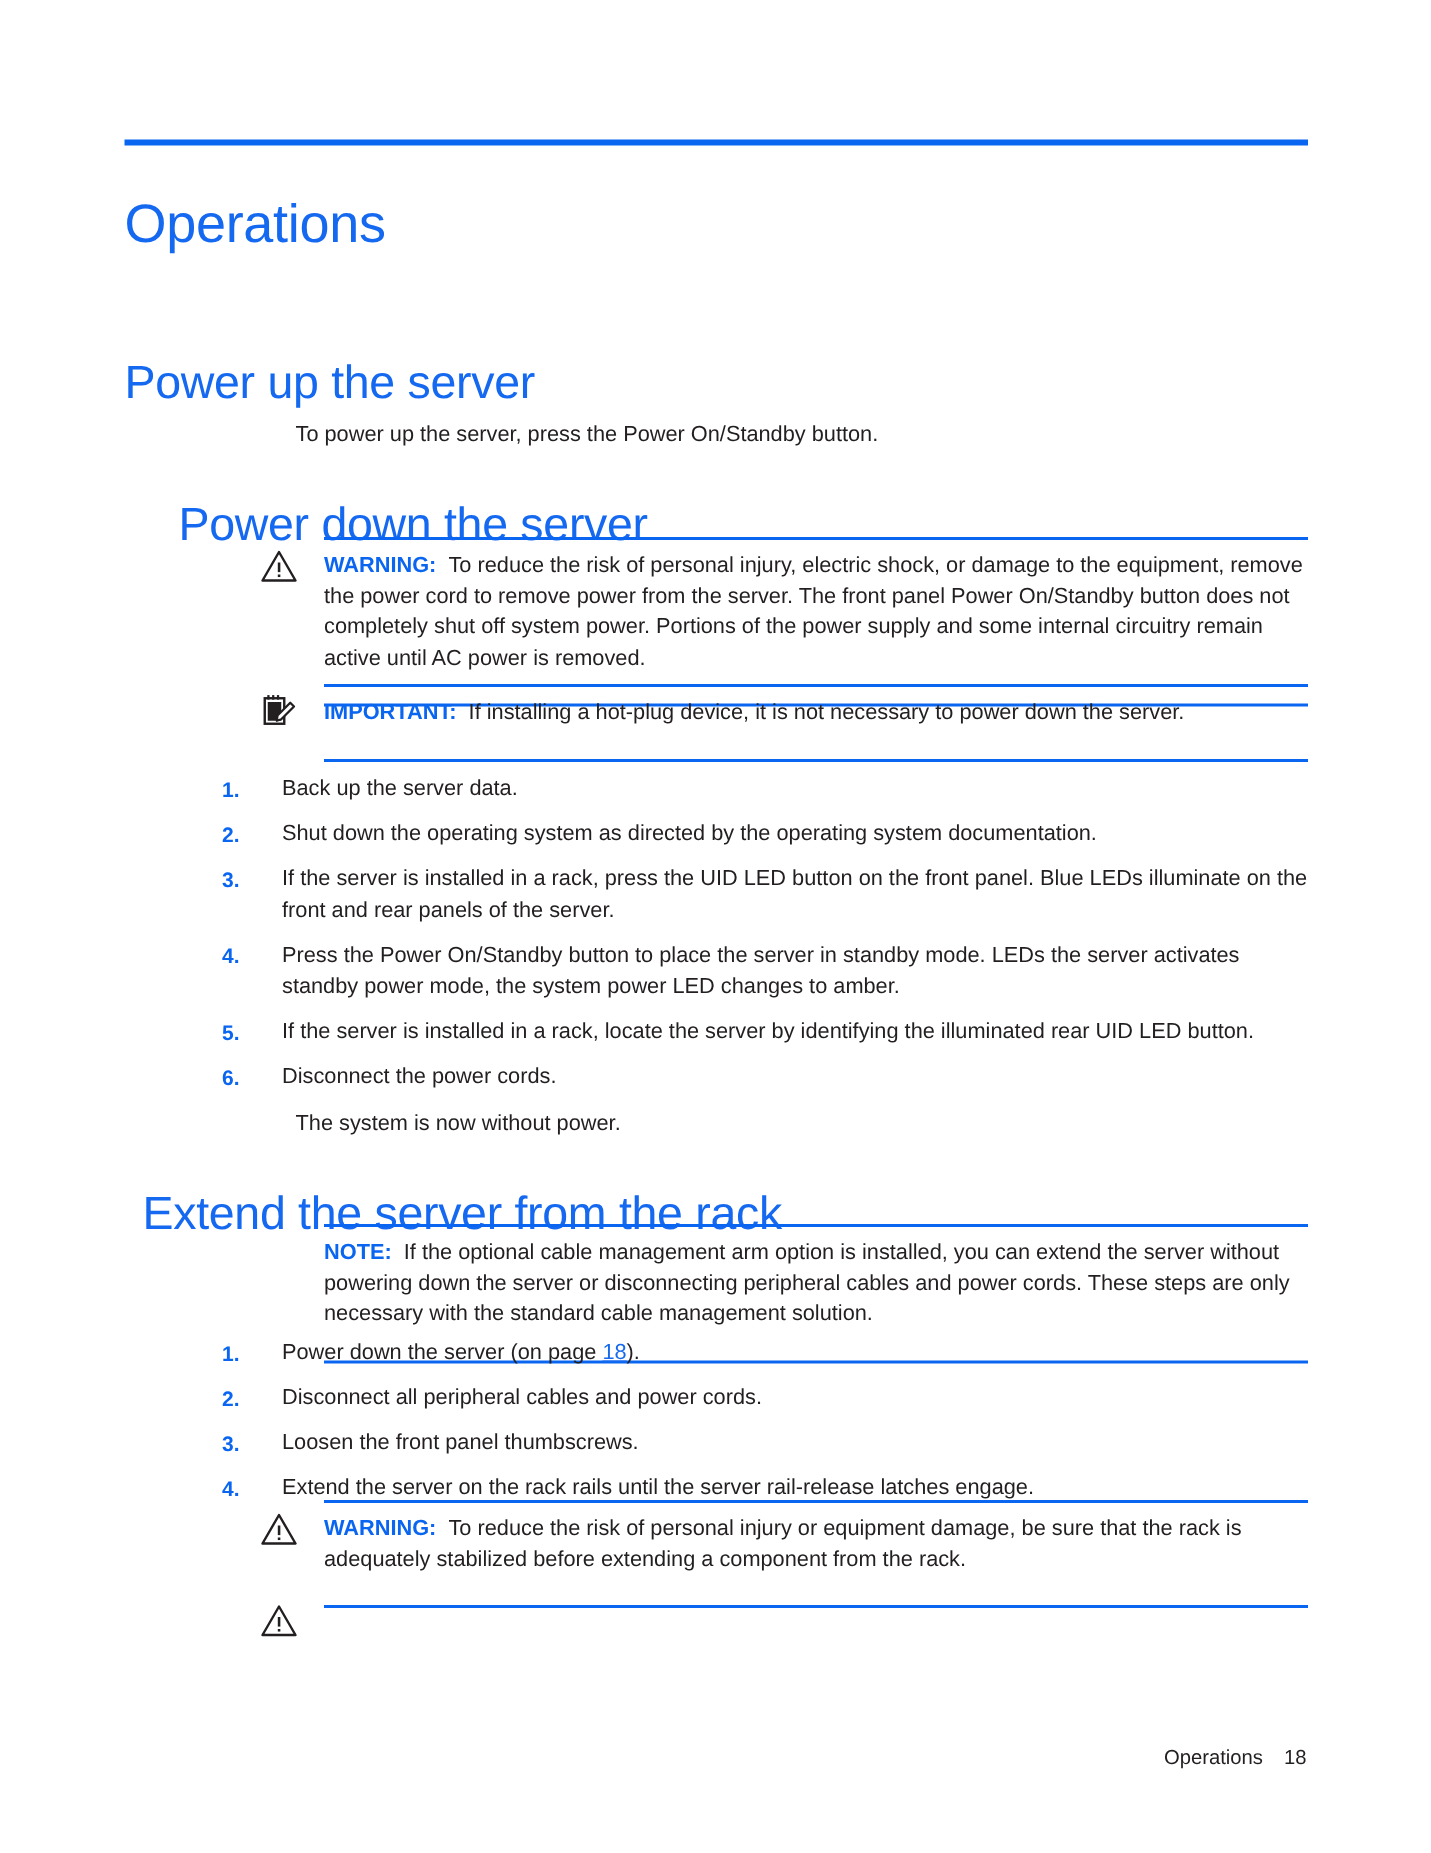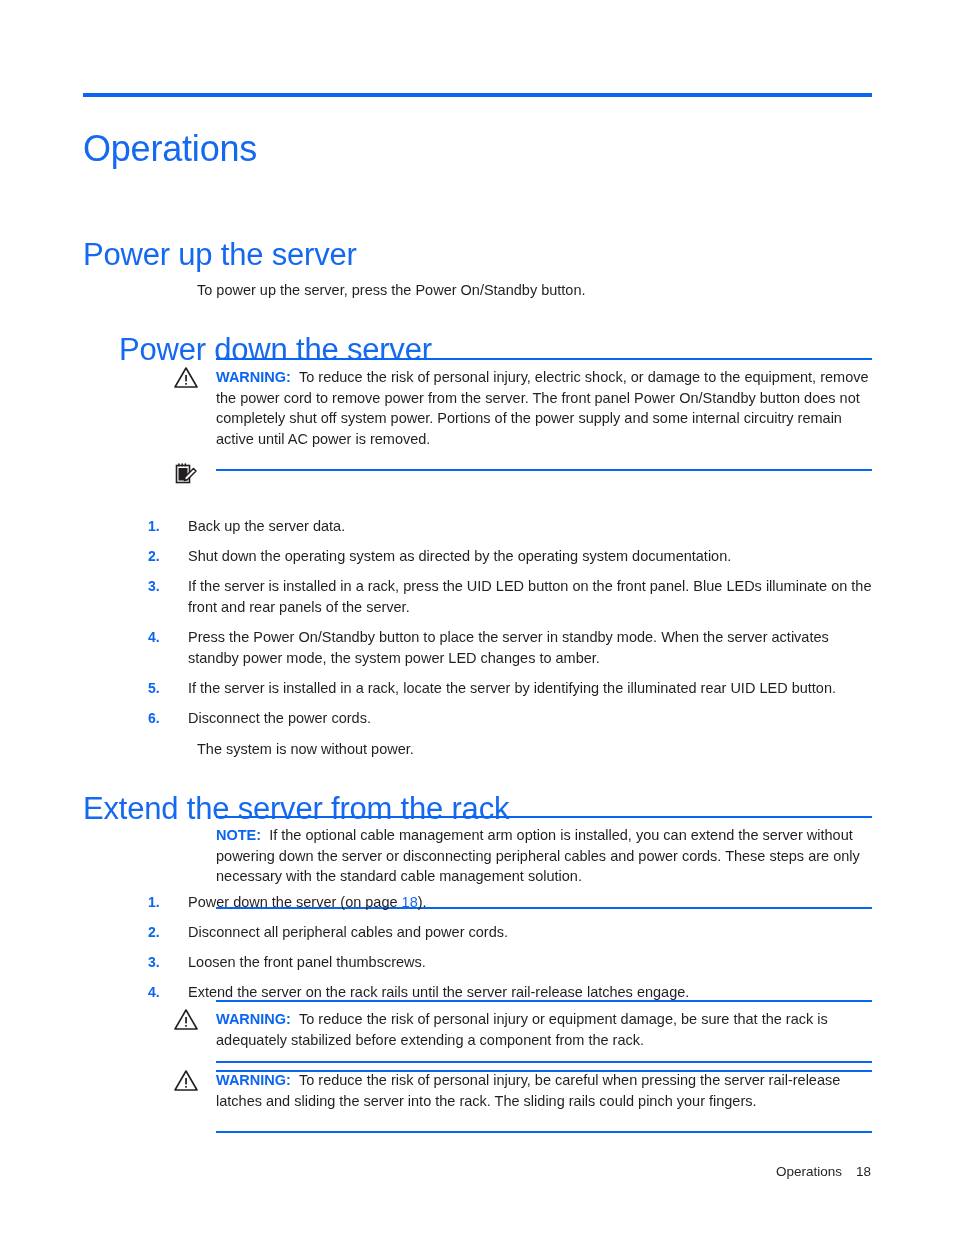--- a/index.html
+++ b/index.html
@@ -47,21 +47,21 @@
     position: absolute;
     left: 83px;
     font-size: 31px;
     font-weight: 400;
     letter-spacing: -0.2px;
     color: #1569f0;
     line-height: 1.1;
   }
   .h2-powerup { top: 208px; }
   .h2-powerdown { top: 303px; margin-left: 36px; }
-  .h2-extend { top: 762px; }
+  .h2-extend { top: 762px; margin-left: 12px; }
 
   
   .body-p {
     position: absolute;
     left: 152px;
     font-size: 14.5px;
     line-height: 1.45;
     color: #231f20;
     margin-left: 45px;
   }
@@ -188,37 +188,45 @@
     <svg width="28" height="28" viewBox="0 0 28 28">
       <rect x="4.5" y="5.5" width="13" height="17" fill="none" stroke="#231f20" stroke-width="1.6"></rect>
       <rect x="6.5" y="8" width="9" height="12.5" fill="#231f20"></rect>
       <rect x="6.2" y="3.4" width="1.5" height="3" fill="#231f20"></rect>
       <rect x="9.4" y="3.4" width="1.5" height="3" fill="#231f20"></rect>
       <rect x="12.6" y="3.4" width="1.5" height="3" fill="#231f20"></rect>
       <path d="M13 17 L21.5 8.5 L24 11 L15.5 19.5 L12.5 20.5 Z" fill="#ffffff" stroke="#231f20" stroke-width="1.5" stroke-linejoin="round"></path>
     </svg>
   </span>
 
+  <div class="callout cal-imp">
+    <div class="callout-inner">
+
+      <div class="callout-text">
+        <span class="callout-label">IMPORTANT:</span><span>If installing a hot-plug device, it is not necessary to power down the server.</span>
+      </div>
+    </div>
+  </div>
 
   <ol class="olist ol-powerdown" style="list-style:none;margin:0;padding:0;">
     <li class="li-row">
       <span class="li-num">1.</span>
       <span class="li-text">Back up the server data.</span>
     </li>
     <li class="li-row">
       <span class="li-num">2.</span>
       <span class="li-text">Shut down the operating system as directed by the operating system documentation.</span>
     </li>
     <li class="li-row">
       <span class="li-num">3.</span>
       <span class="li-text">If the server is installed in a rack, press the UID LED button on the front panel. Blue LEDs illuminate on the front and rear panels of the server.</span>
     </li>
     <li class="li-row">
       <span class="li-num">4.</span>
-      <span class="li-text">Press the Power On/Standby button to place the server in standby mode. When the server activates standby power mode, the system power LED changes to amber.</span>
+      <span class="li-text">Press the Power On/Standby button to place the server in standby mode. LEDs the server activates standby power mode, the system power LED changes to amber.</span>
     </li>
     <li class="li-row">
       <span class="li-num">5.</span>
       <span class="li-text">If the server is installed in a rack, locate the server by identifying the illuminated rear UID LED button.</span>
     </li>
     <li class="li-row">
       <span class="li-num">6.</span>
       <span class="li-text">Disconnect the power cords.</span>
     </li>
   </ol>
@@ -273,27 +281,19 @@
   </div>
 
   <span class="outer-icon ic-warn3">
     <svg width="28" height="28" viewBox="0 0 28 28">
       <path d="M14 4 L25 23 L3 23 Z" fill="none" stroke="#231f20" stroke-width="1.6" stroke-linejoin="round"></path>
       <rect x="13.2" y="11" width="1.7" height="6.4" fill="#231f20"></rect>
       <rect x="13.2" y="19" width="1.7" height="1.7" fill="#231f20"></rect>
     </svg>
   </span>
 
-  <div class="callout cal-warn3">
-    <div class="callout-inner">
-
-      <div class="callout-text">
-        <span class="callout-label">WARNING:</span><span>To reduce the risk of personal injury, be careful when pressing the server rail-release latches and sliding the server into the rack. The sliding rails could pinch your fingers.</span>
-      </div>
-    </div>
-  </div>
 
   <div class="footer">
     <span>Operations</span>
     <span class="footer-num">18</span>
   </div>
 
 </div>
 
 </body></html>

